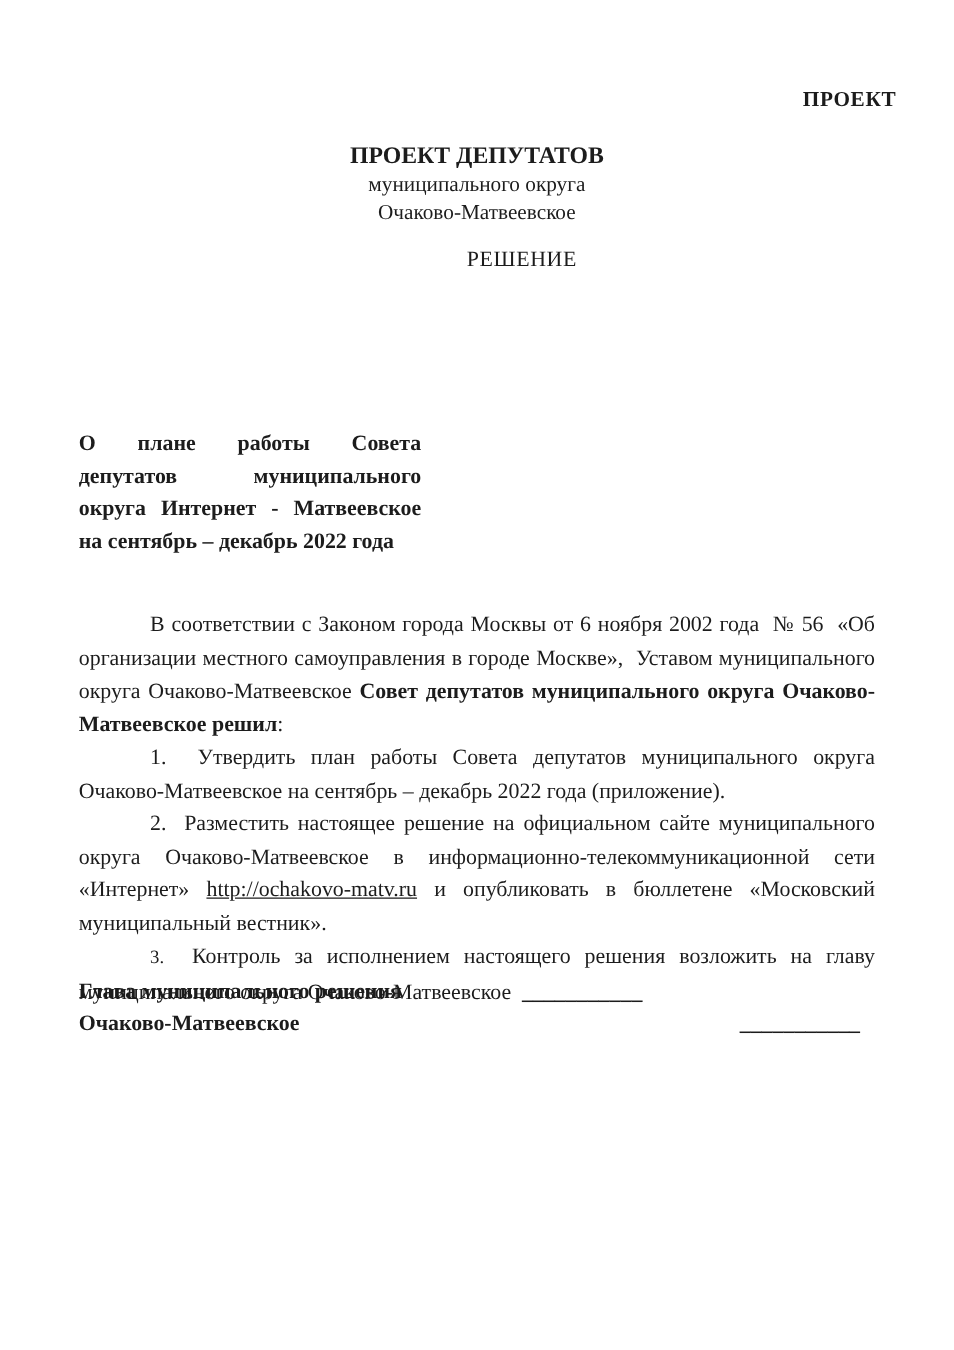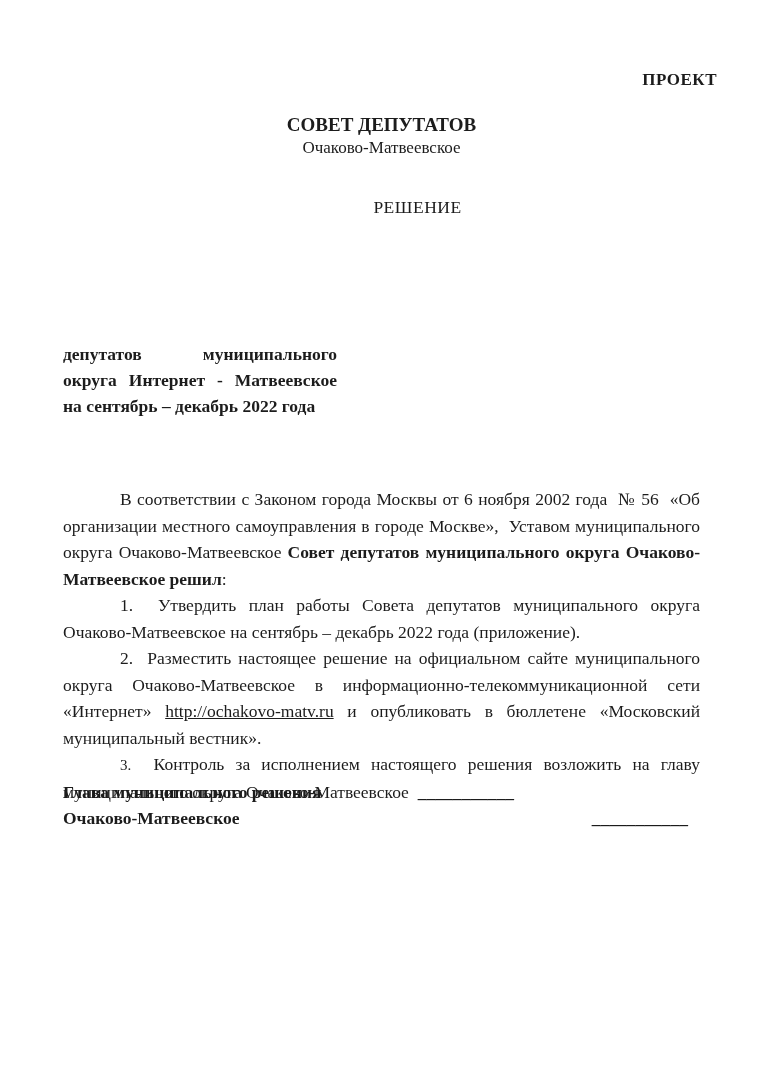--- a/index.html
+++ b/index.html
@@ -101,28 +101,30 @@
   }
 </style>
 </head>
 <body>
 
 <div class="page">
 
   <div class="project-label">ПРОЕКТ</div>
 
   <div class="org-block">
-    <div class="org-title">СОВЕТ ДЕПУТАТОВ</div>
+    <div class="org-title">ПРОЕКТ ДЕПУТАТОВ</div>
+    <div>муниципального округа</div>
     <div>Очаково-Матвеевское</div>
   </div>
 
   <div class="doc-type">РЕШЕНИЕ</div>
 
 
   <div class="subject-block">
+      <div class="subject-line stretch">О плане работы Совета</div>
       <div class="subject-line stretch">депутатов муниципального</div>
       <div class="subject-line stretch">округа Интернет - Матвеевское</div>
       <div class="subject-line">на сентябрь – декабрь 2022 года</div>
     </div>
 
   <div class="body-text">
       <p class="para"><span>В соответствии с Законом города Москвы от 6 ноября 2002 года &nbsp;№ 56 &nbsp;«Об организации местного самоуправления в городе Москве», &nbsp;Уставом муниципального округа Очаково-Матвеевское </span><span class="b">Совет депутатов муниципального округа Очаково-Матвеевское решил</span><span>:</span></p>
       <p class="para"><span>1.&nbsp;&nbsp;Утвердить план работы Совета депутатов муниципального округа Очаково-Матвеевское на сентябрь – декабрь 2022 года (приложение).</span></p>
       <p class="para"><span>2.&nbsp;&nbsp;Разместить настоящее решение на официальном сайте муниципального округа Очаково-Матвеевское в информационно-телекоммуникационной сети «Интернет» </span><span class="u">http://ochakovo-matv.ru</span><span> и опубликовать в бюллетене «Московский муниципальный вестник».</span></p>
       <p class="para"><span class="sm">3.</span><span>&nbsp;&nbsp;Контроль за исполнением настоящего решения возложить на главу муниципального округа Очаково-Матвеевское &nbsp;</span><span class="b">___________</span></p>

